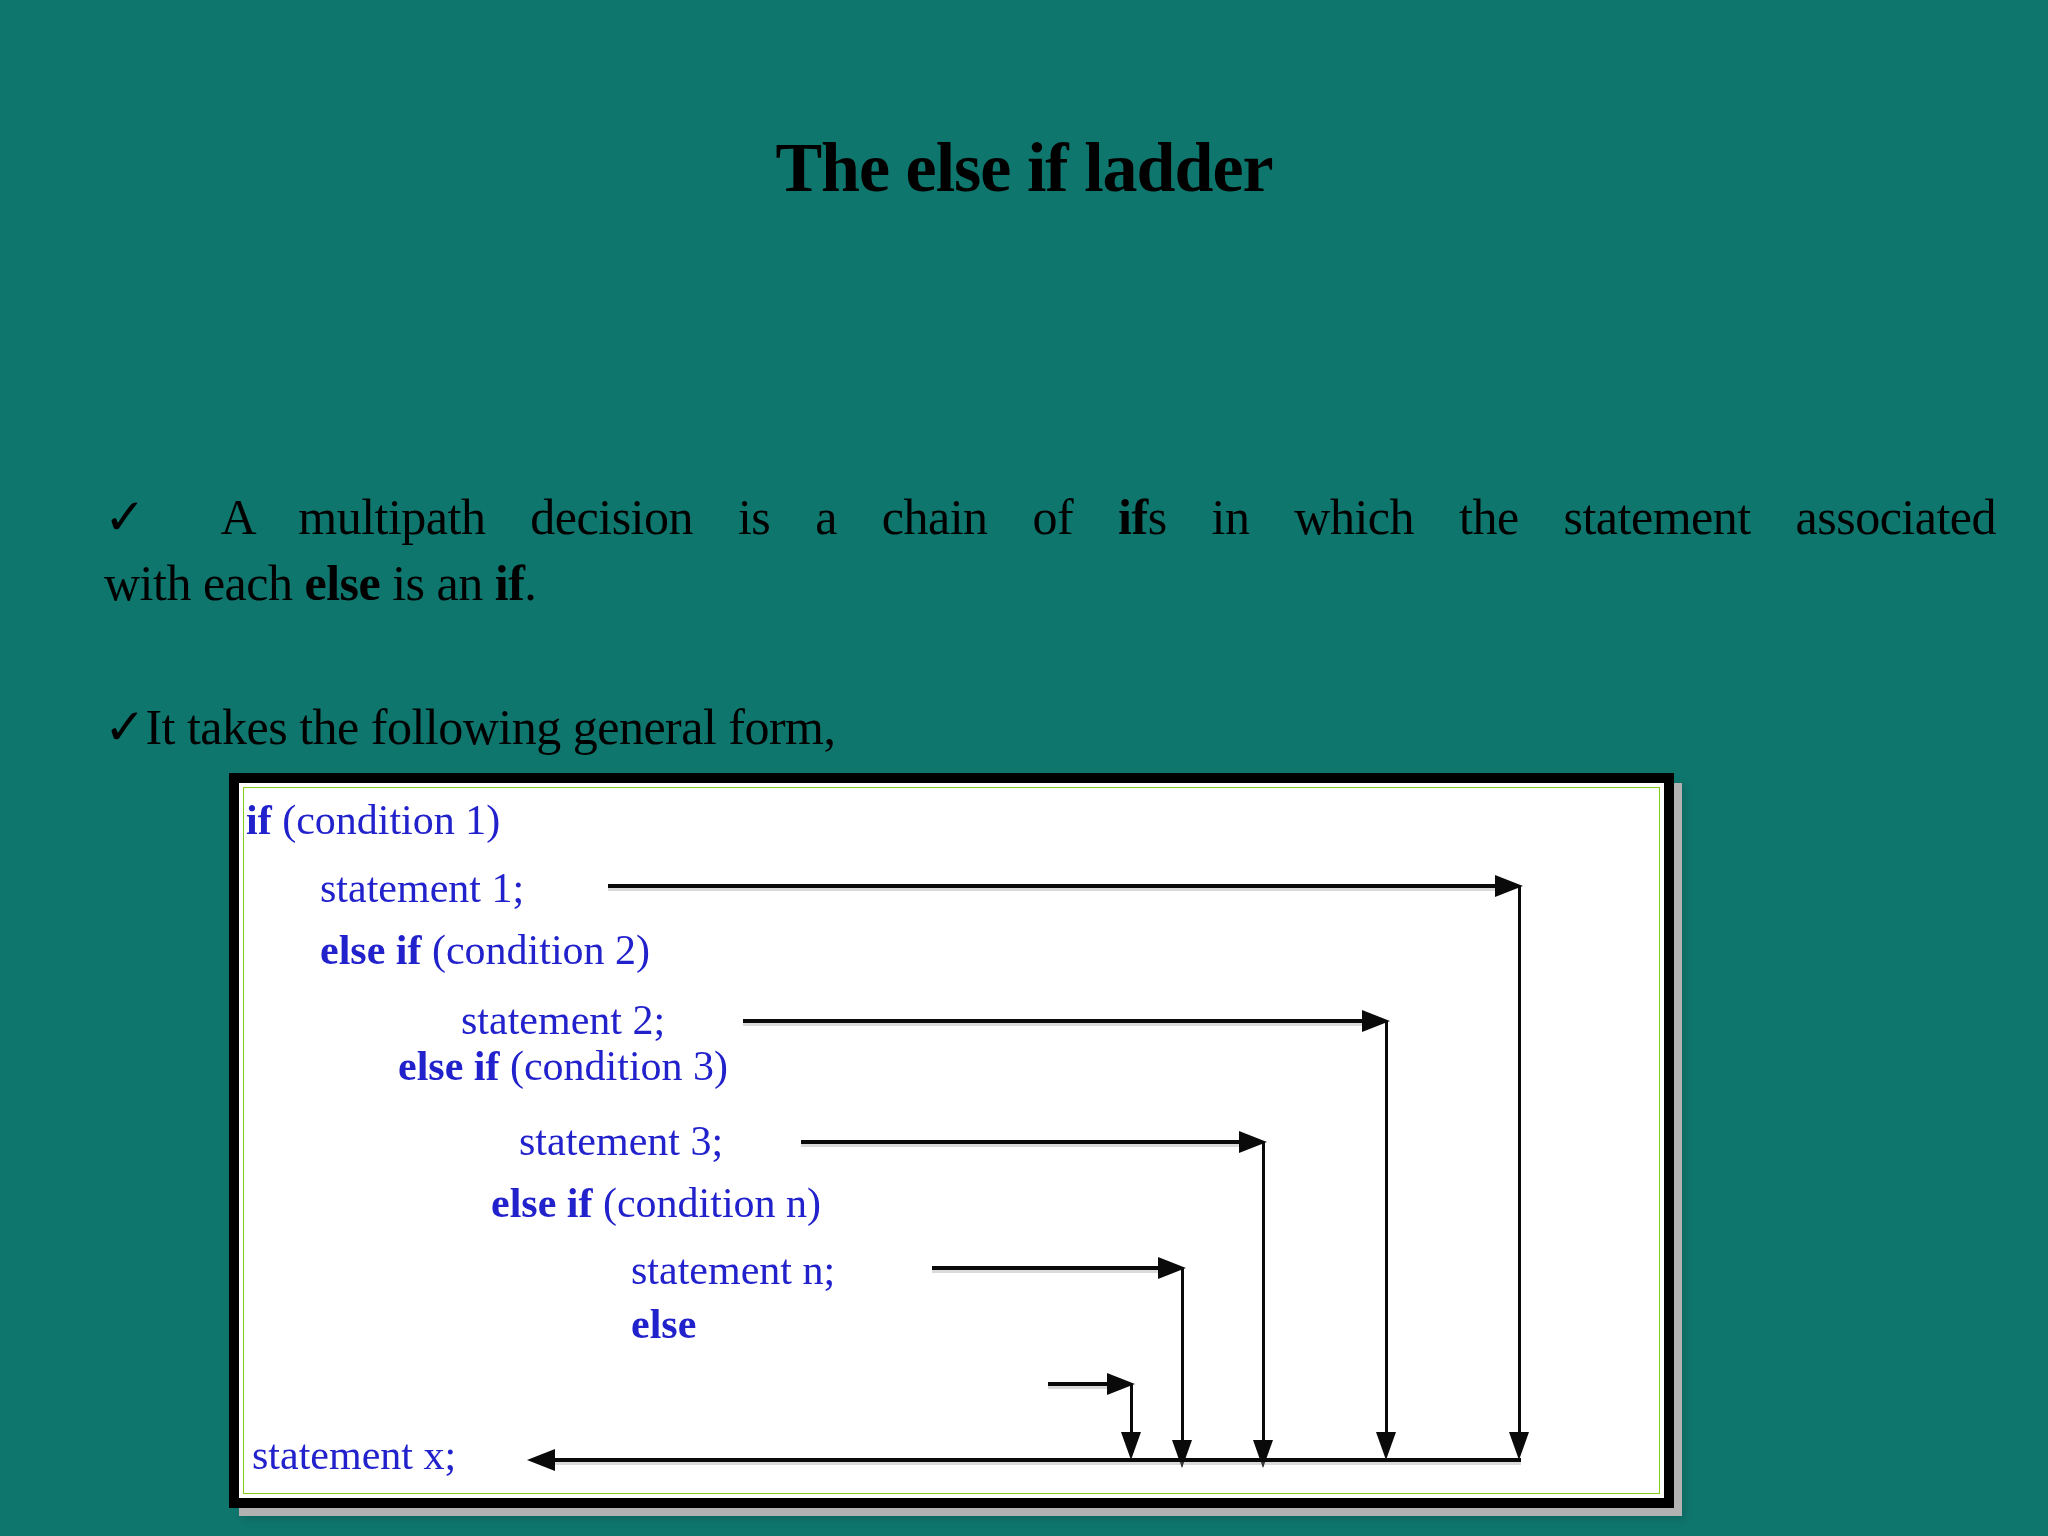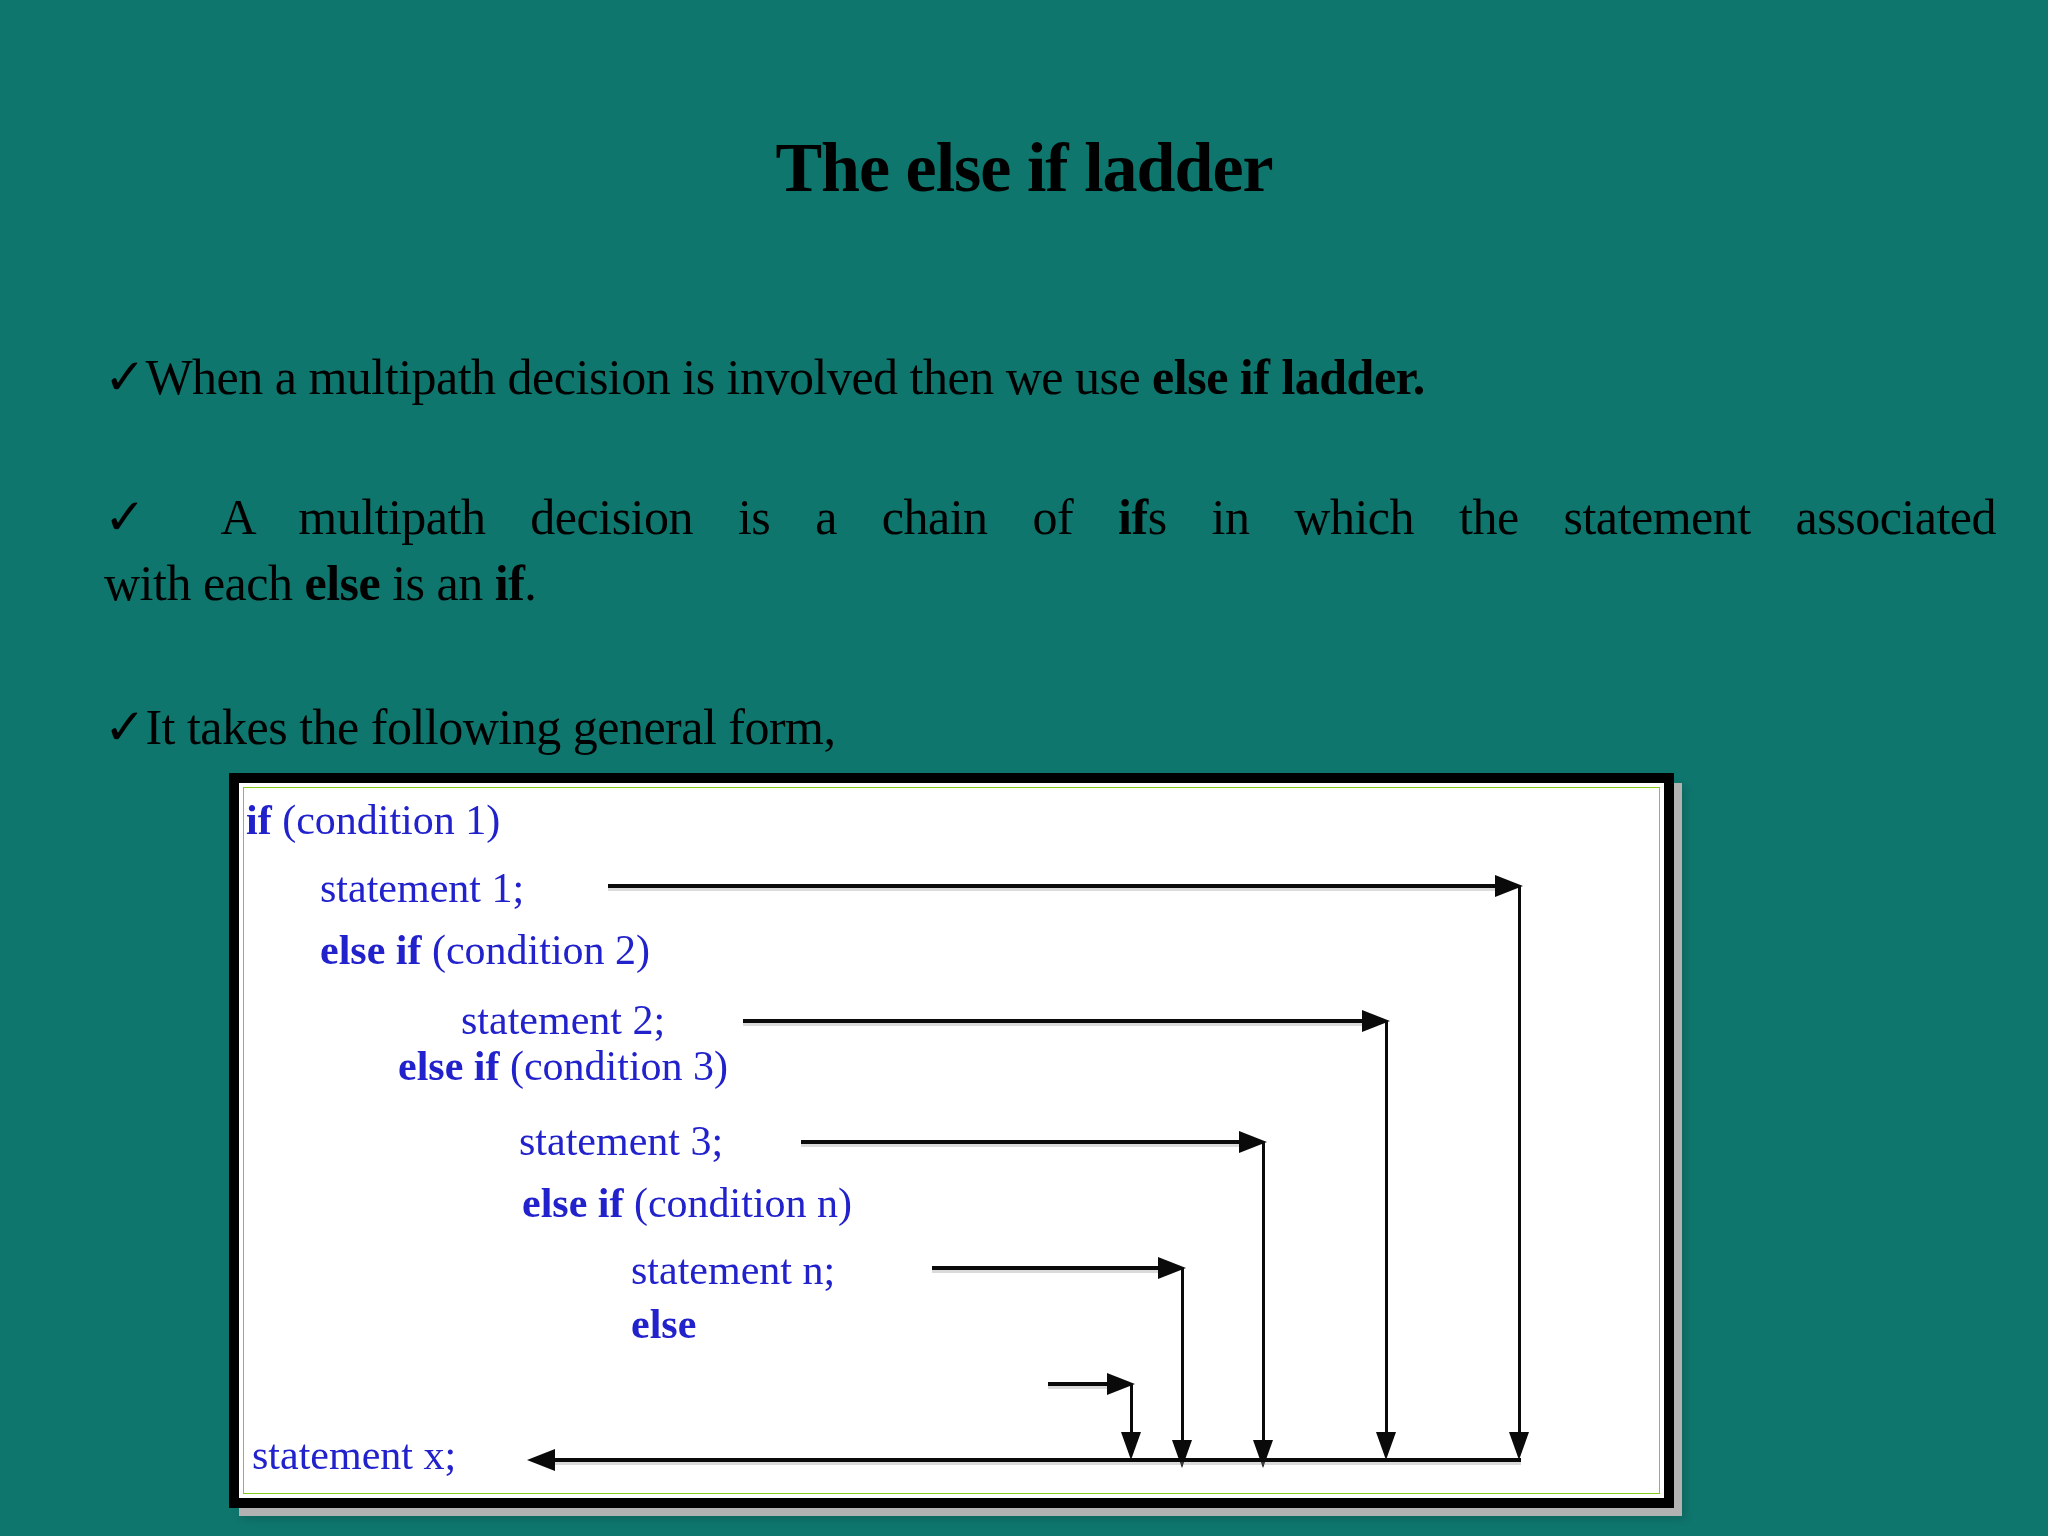--- a/index.html
+++ b/index.html
@@ -32,35 +32,34 @@
   .ah.d{border-left:10px solid transparent;border-right:10px solid transparent;border-top:28px solid #0a0a0a;}
   .ah.l{border-top:11px solid transparent;border-bottom:11px solid transparent;border-right:28px solid #0a0a0a;}
 </style>
 </head>
 <body>
 
 <div class="slide">
 
   <div class="title">The else if ladder</div>
 
-  <p class="para b1"><span>✓When a multipath decision is involved then we use </span><span class="b">else if ladder.</span></p>
   <p class="para b2b"><span>with each </span><span class="b">else</span><span> is an </span><span class="b">if</span><span>.</span></p>
   <p class="para b2a"><span>✓ A multipath decision is a chain of </span><span class="b">if</span><span>s in which the statement associated</span></p>
   <p class="para b3"><span>✓It takes the following general form,</span></p>
 
   <div class="obox">
     <div class="ibox">
 
       <div class="cl" style="left:2px;top:6px;"><span class="b">if</span><span> (condition 1)</span></div>
       <div class="cl" style="left:76px;top:74px;text-align:center;"><span>statement 1;</span></div>
       <div class="cl" style="left:76px;top:136px;"><span class="b">else if</span><span> (condition 2)</span></div>
       <div class="cl" style="left:217px;top:206px;"><span>statement 2;</span></div>
       <div class="cl" style="left:154px;top:252px;"><span class="b">else if</span><span> (condition 3)</span></div>
       <div class="cl" style="left:275px;top:327px;"><span>statement 3;</span></div>
-      <div class="cl" style="left:278px;top:389px;"><span class="b">else if</span><span> (condition n)</span></div>
+      <div class="cl" style="left:247px;top:389px;"><span class="b">else if</span><span> (condition n)</span></div>
       <div class="cl" style="left:387px;top:456px;"><span>statement n;</span></div>
       <div class="cl" style="left:387px;top:510px;"><span class="b">else</span></div>
       <div class="cl" style="left:8px;top:641px;"><span>statement x;</span></div>
 
       <div class="al h" style="left:364px;top:96px;width:887px;"></div>
       <div class="ah r" style="left:1251px;top:87px;"></div>
       <div class="al v" style="left:1274px;top:98px;height:550px;"></div>
       <div class="ah d" style="left:1265px;top:644px;"></div>
 
       <div class="al h" style="left:499px;top:231px;width:619px;"></div>

